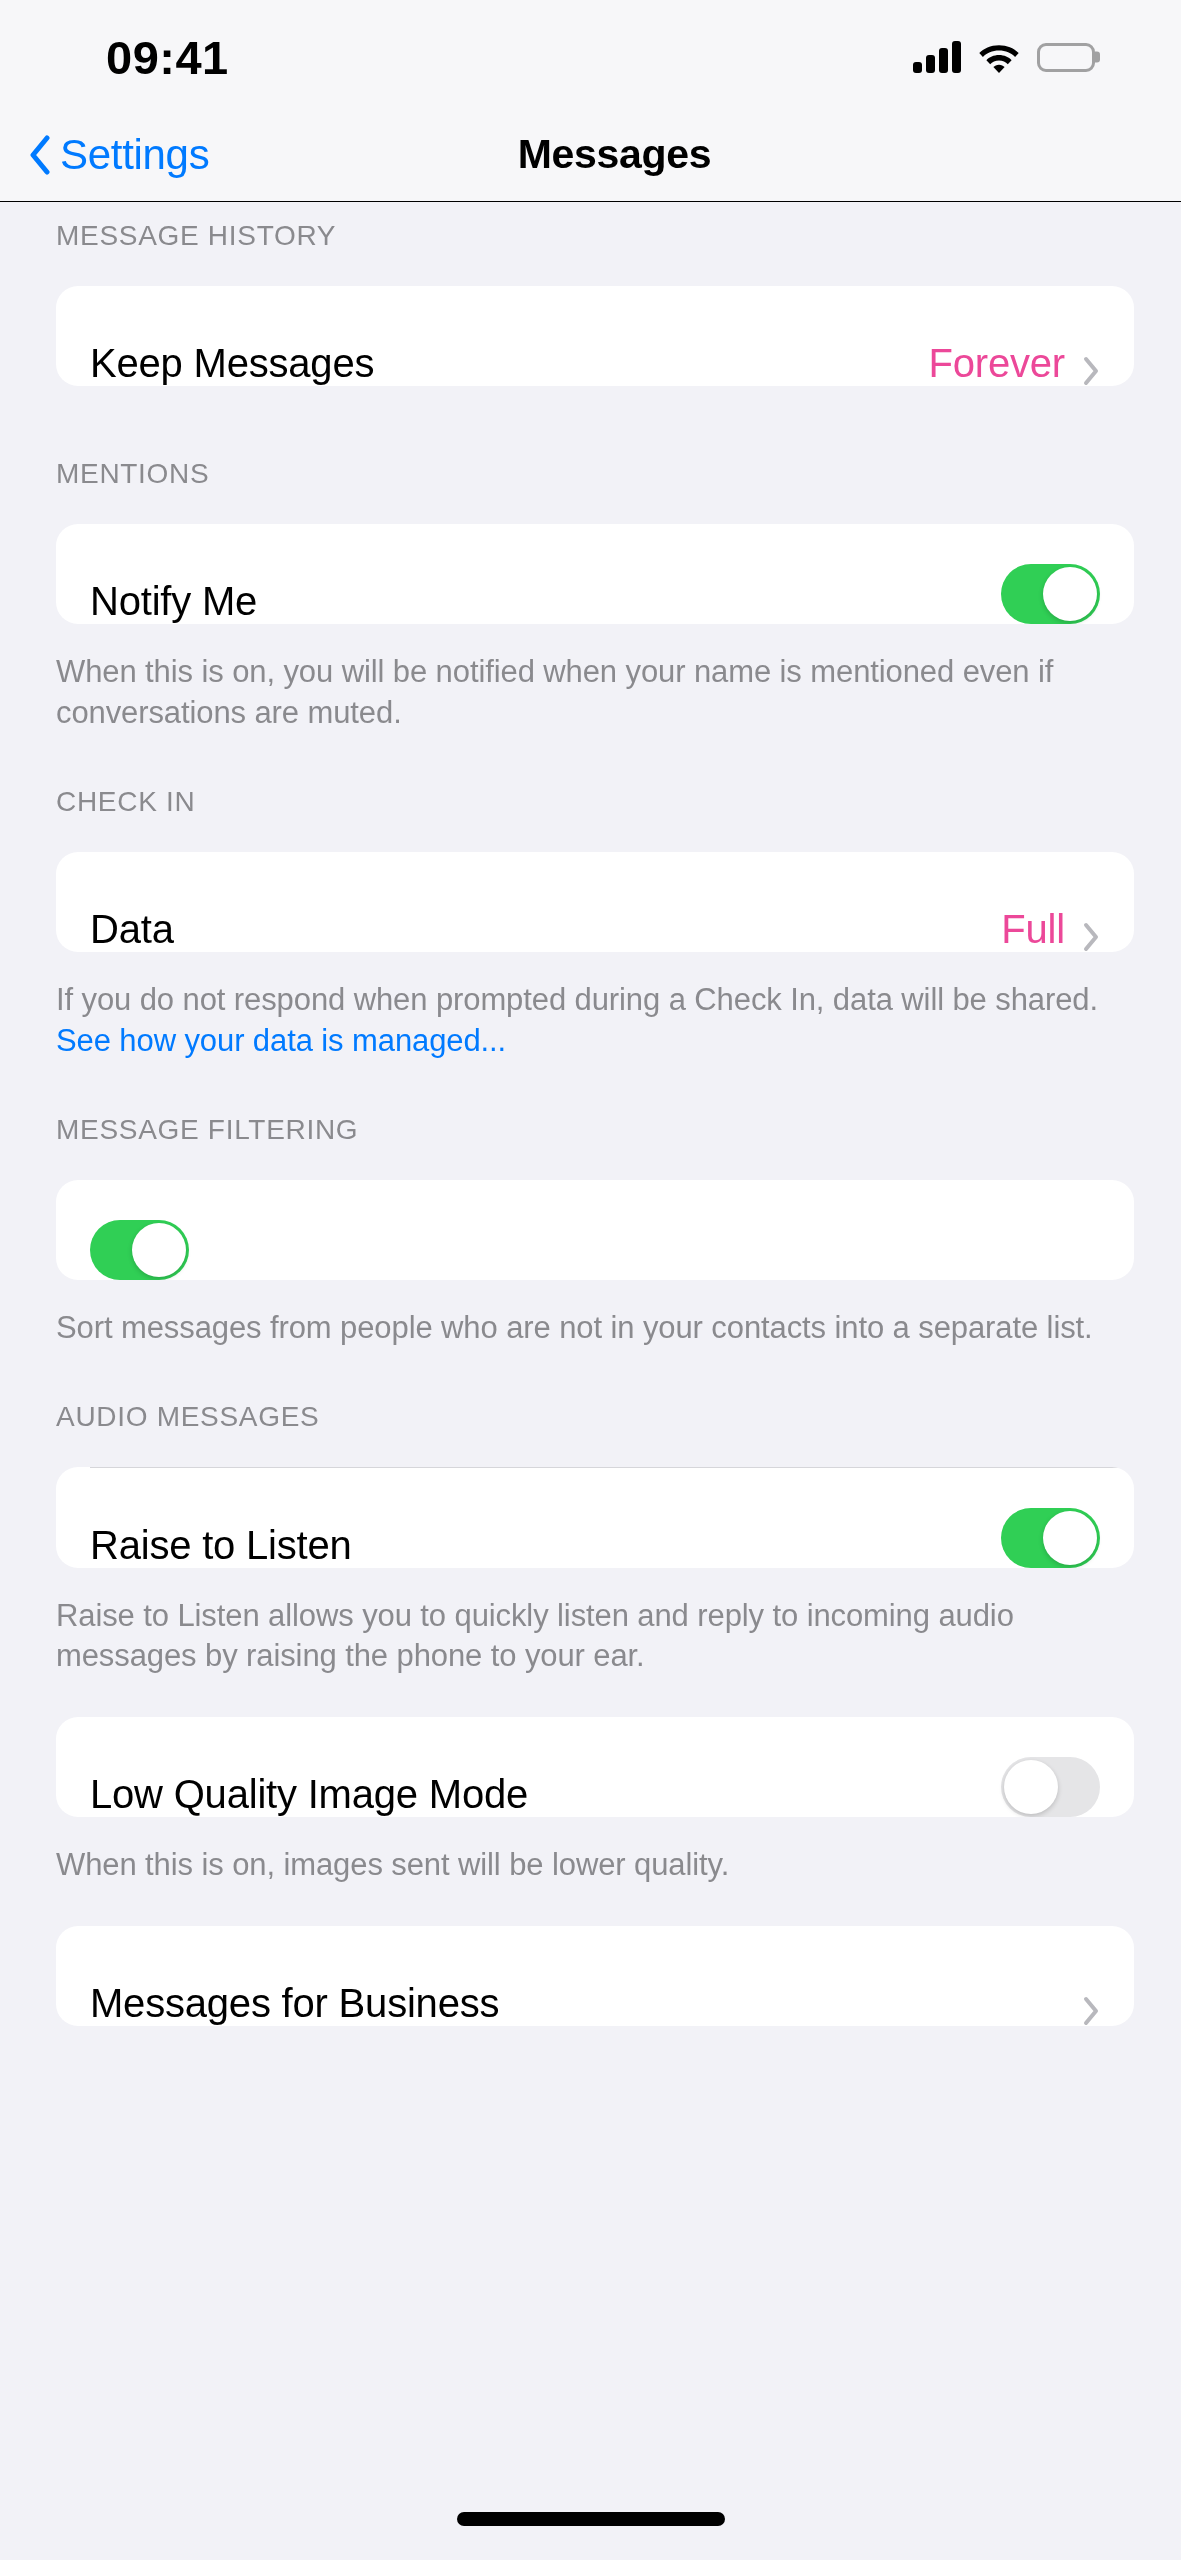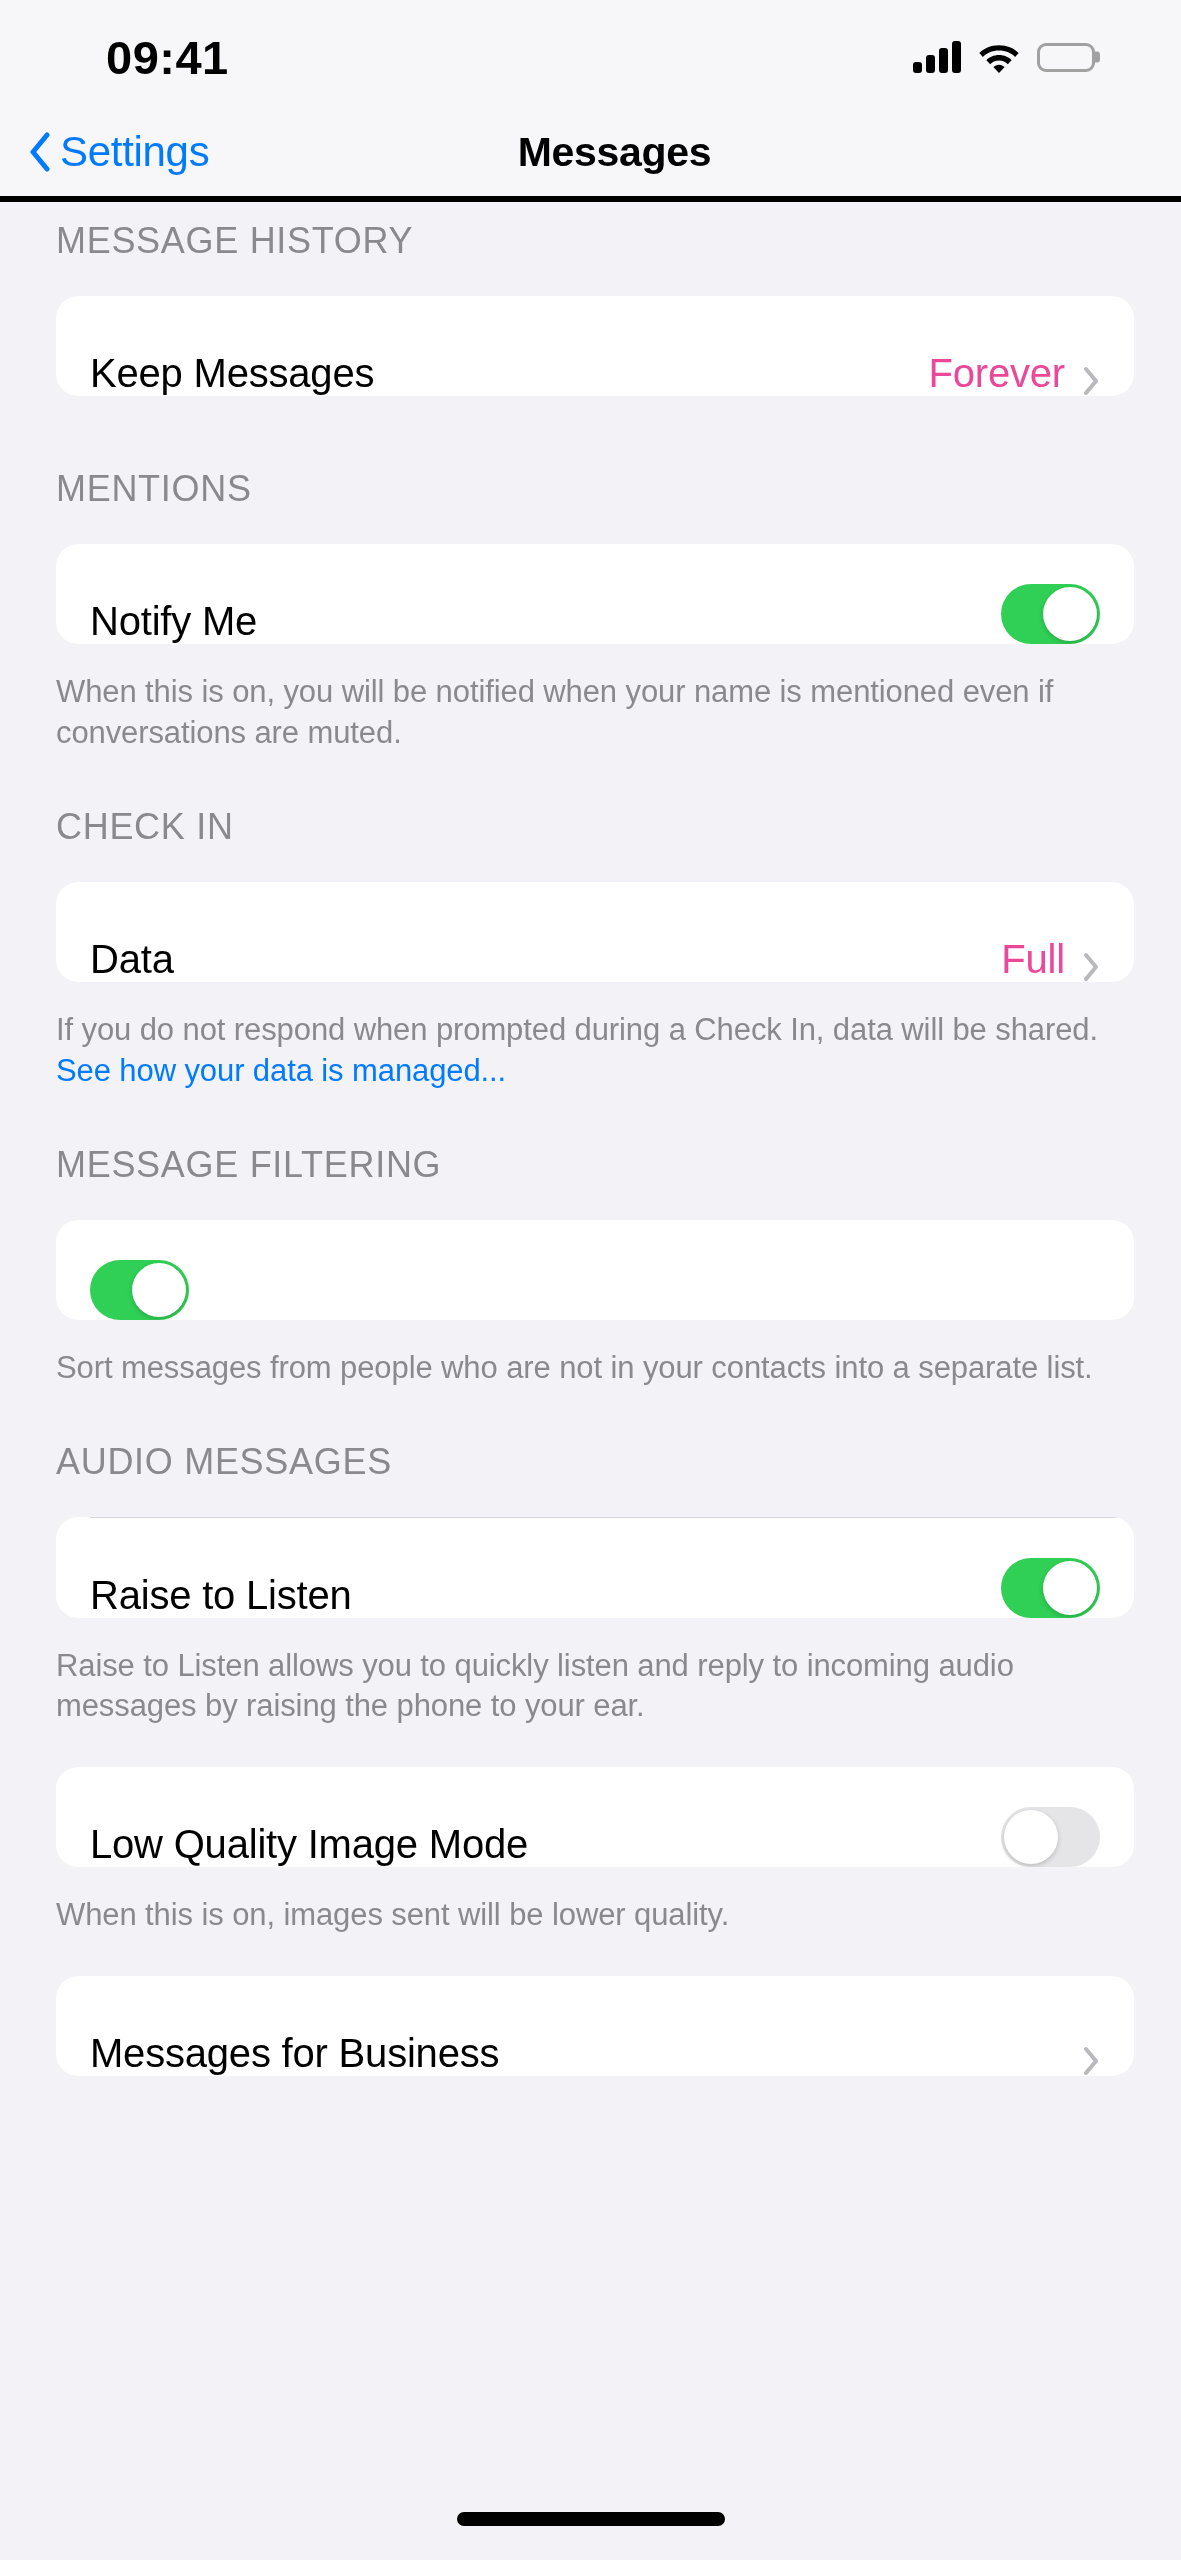--- a/index.html
+++ b/index.html
@@ -85,21 +85,21 @@
     border-radius: 4px;
   }
 
   
   .nav-bar {
     height: 94px;
     background: #F7F7F9;
     display: flex;
     align-items: center;
     position: relative;
-    border-bottom: 6px solid #000000;
+    border-bottom: 1px solid #000000;
   }
   .nav-back {
     display: flex;
     align-items: center;
     gap: 10px;
     padding-left: 28px;
     cursor: pointer;
     z-index: 2;
   }
   .chevron-left {
@@ -124,21 +124,21 @@
   }
 
   
   .content {
     padding: 0 0 0 0;
     height: calc(2560px - 108px - 94px);
     position: relative;
   }
 
   .section-header {
-    font-size: 36px;
+    font-size: 28px;
     color: #8A8A8E;
     letter-spacing: 0.7px;
     padding: 0 0 0 56px;
     text-transform: uppercase;
   }
 
   .card {
     background: #FFFFFF;
     border-radius: 22px;
     margin: 0 47px 0 56px;

